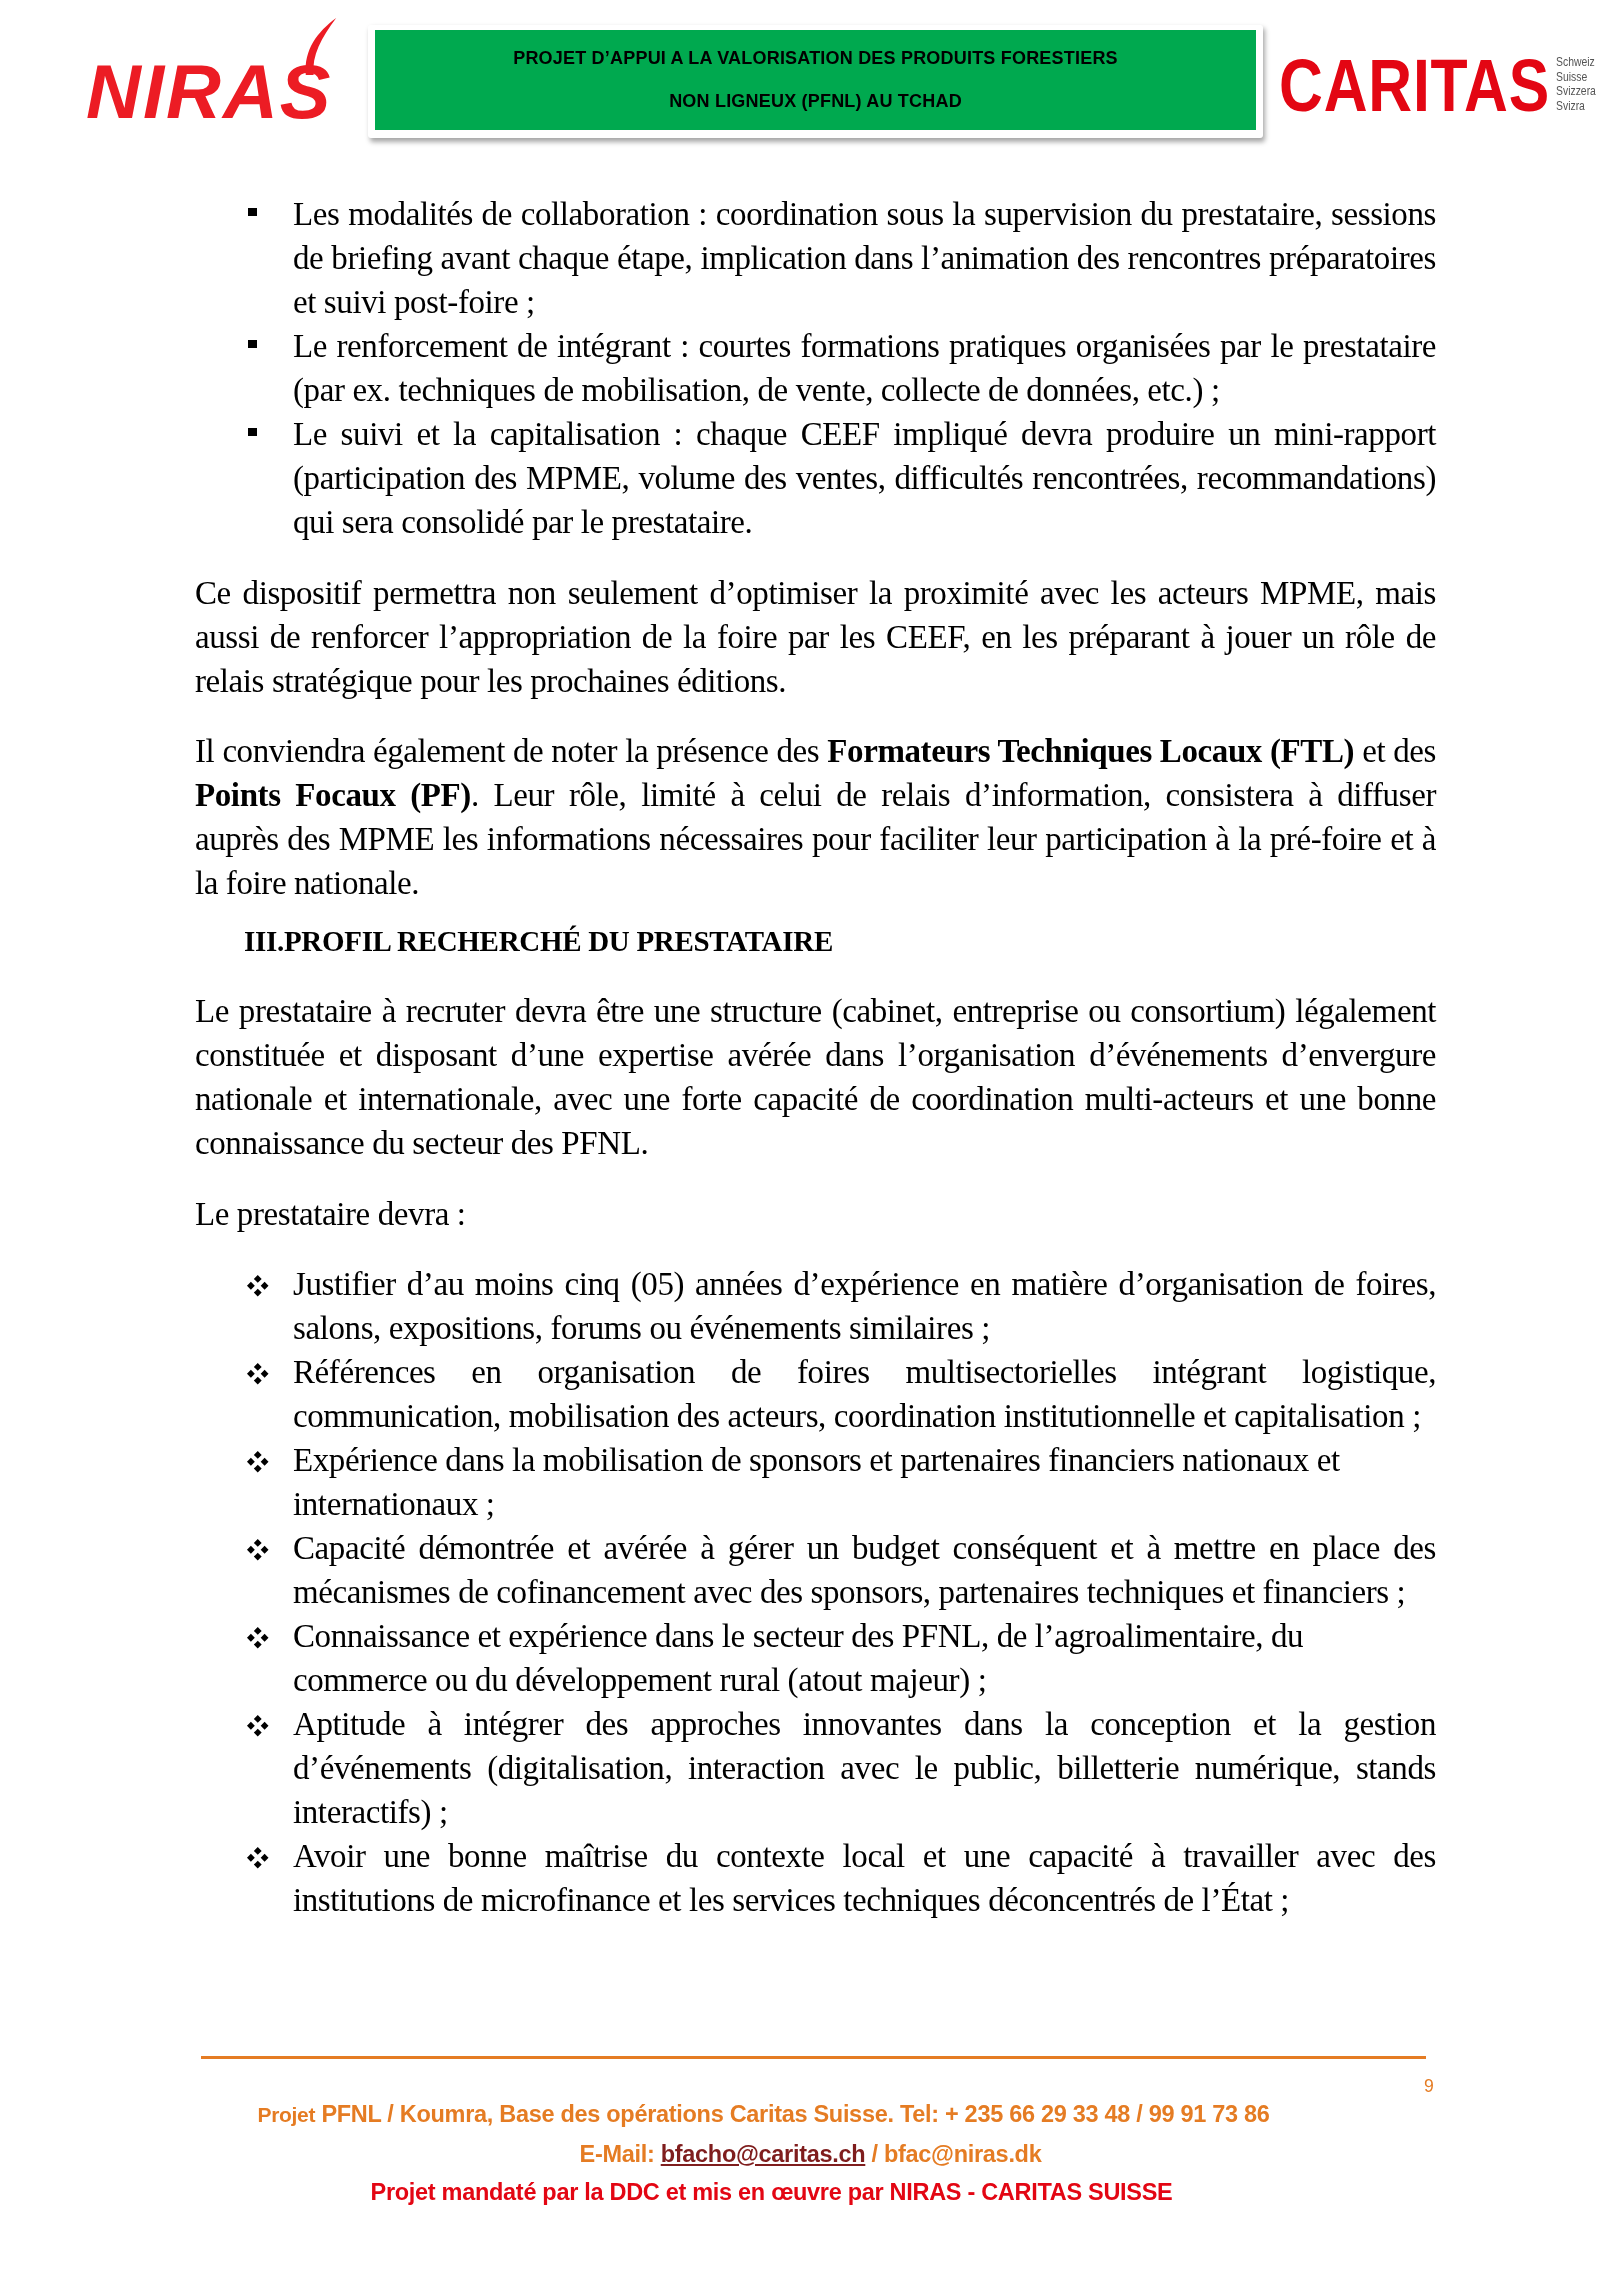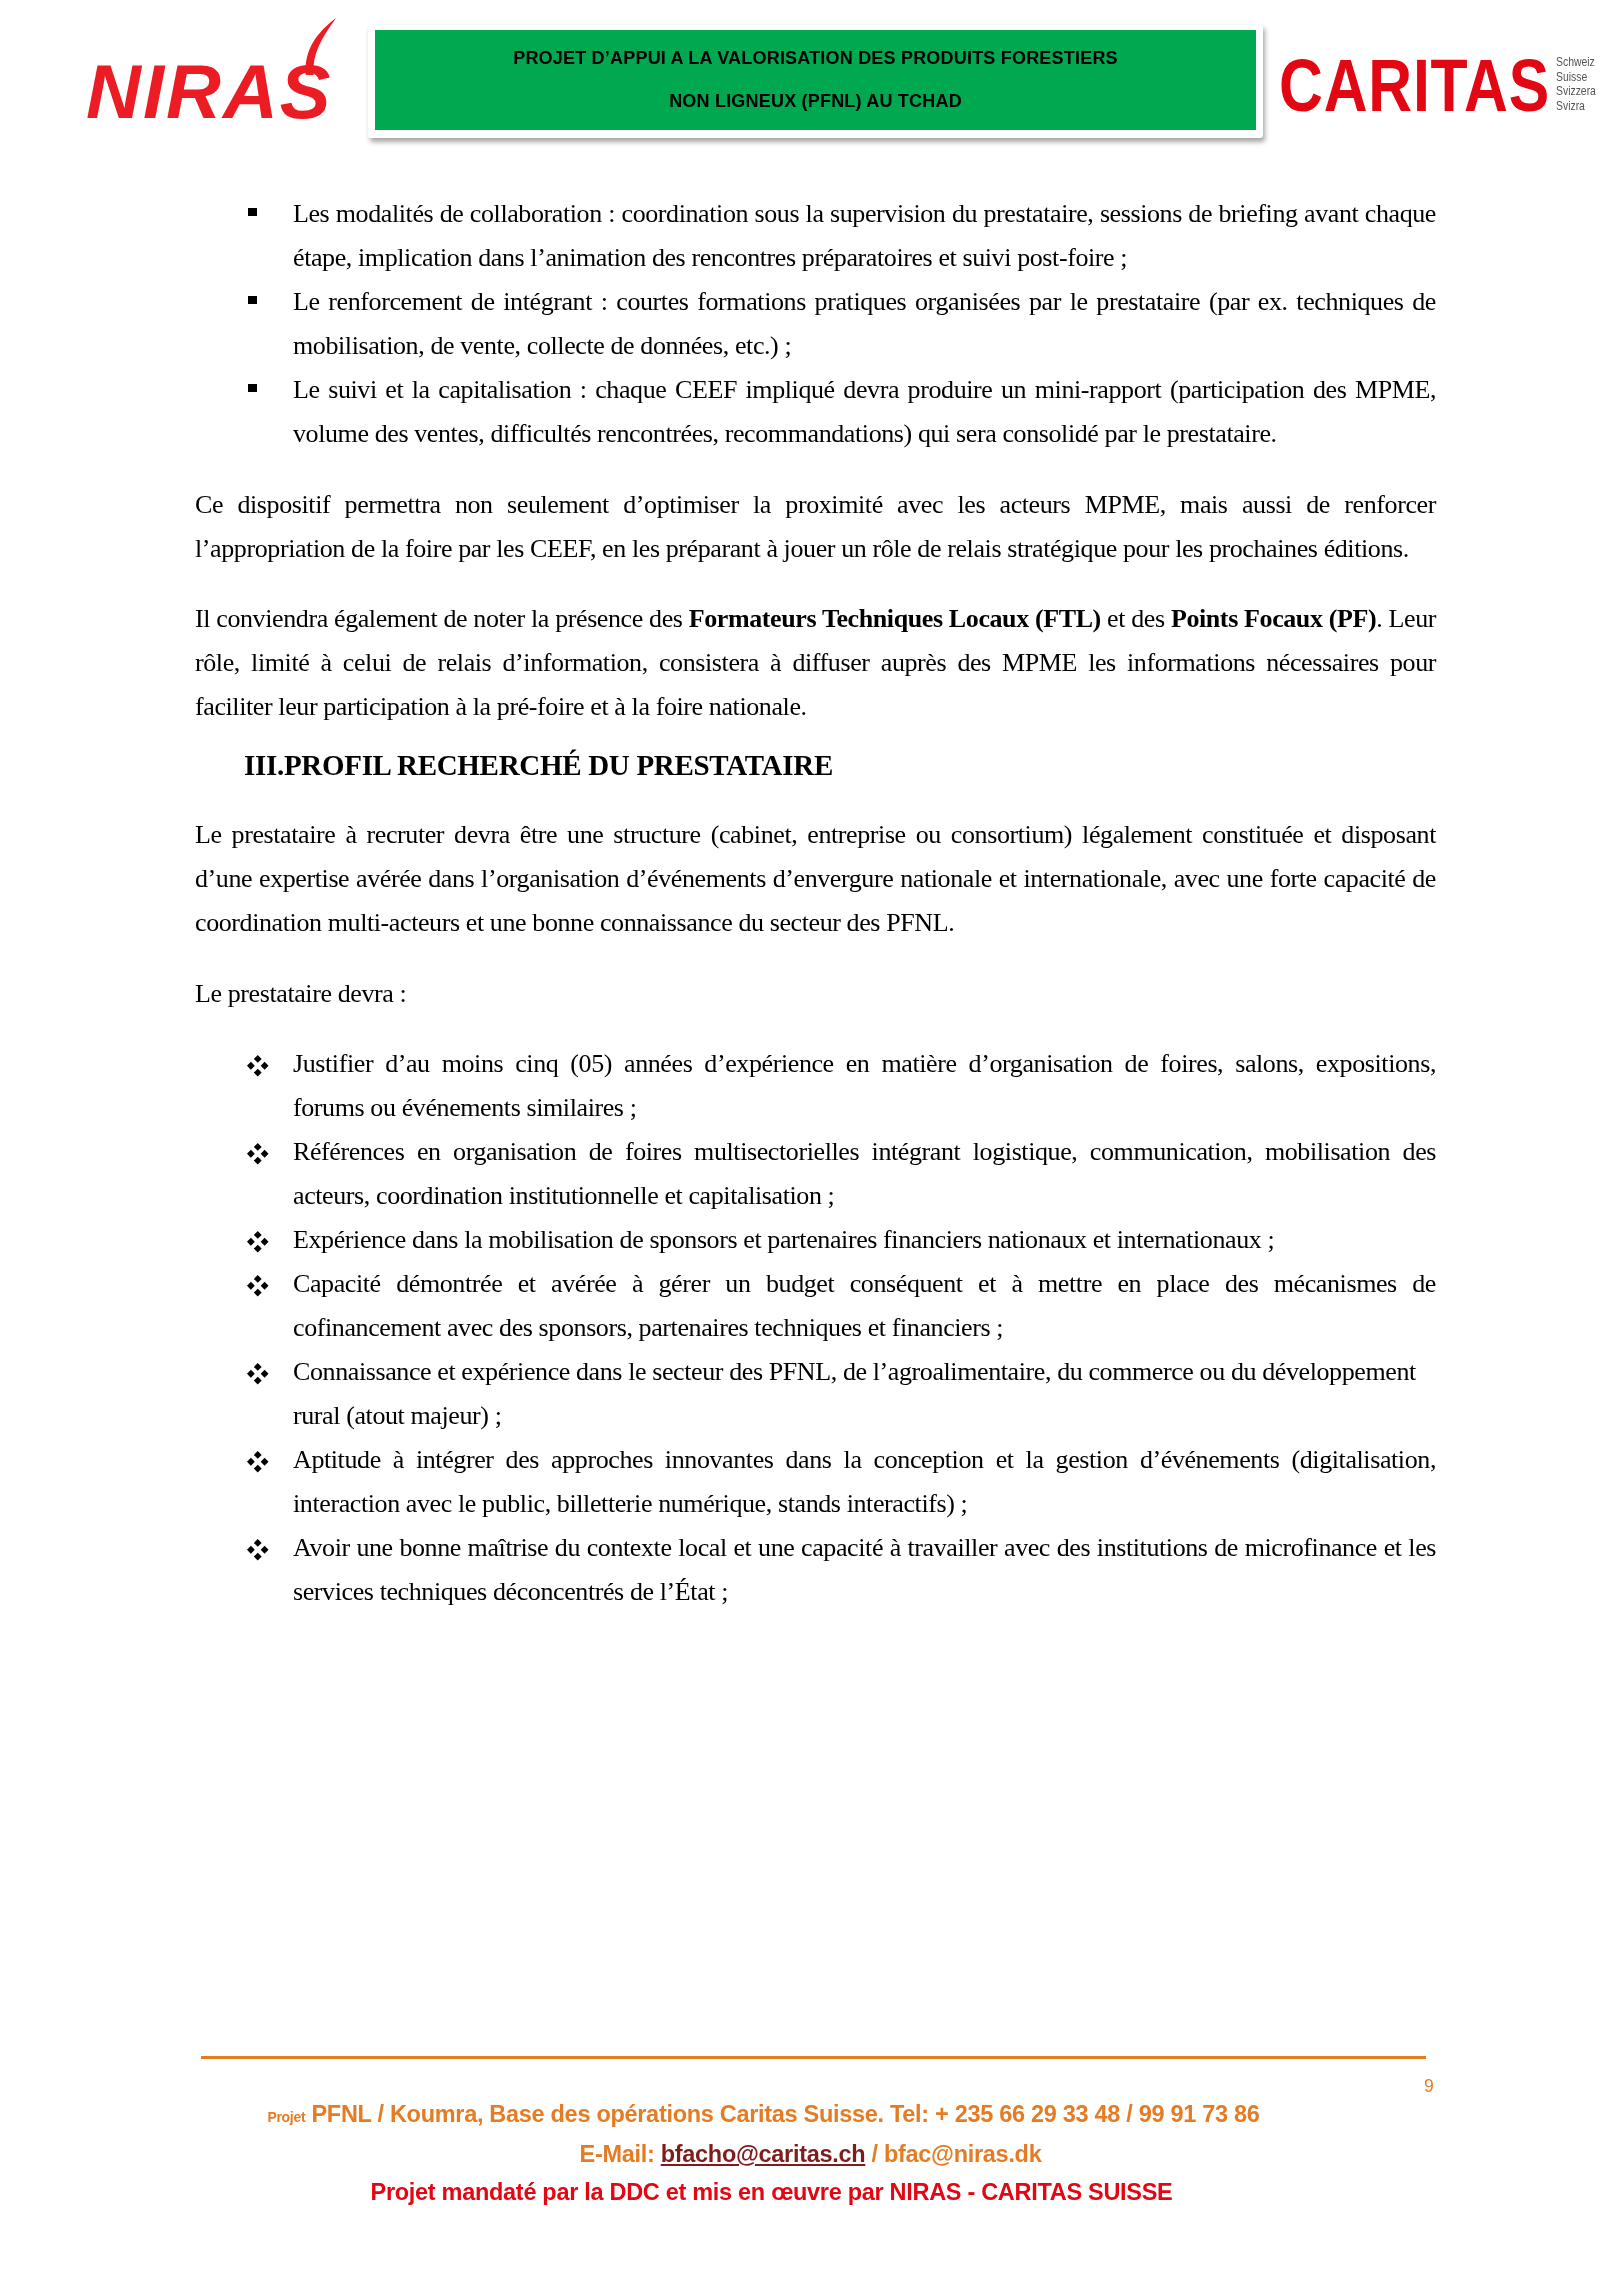--- a/index.html
+++ b/index.html
@@ -22,41 +22,41 @@
 
     .caritas-logo { position: absolute; left: 1279px; top: 49px; width: 333px; height: 78px; }
     .caritas-logo .word { position: absolute; left: 0; top: 0; font-family: "Liberation Sans", sans-serif;
         font-weight: bold; font-size: 74px; line-height: 74px; color: #e30613; letter-spacing: 1px;
         transform: scaleX(0.82); transform-origin: left top; }
     .caritas-logo .langs { position: absolute; left: 277px; top: 5.9px; font-family: "Liberation Sans", sans-serif;
         font-size: 12.7px; line-height: 14.7px; color: #555; transform: scaleX(0.82); transform-origin: left top; }
 
     
     .content { position: absolute; left: 195px; top: 192px; width: 1241px; }
-    .txt { font-size: 26px; line-height: 44px; text-align: justify; margin: 0; letter-spacing: -0.4px; }
+    .txt { font-size: 33px; line-height: 44px; text-align: justify; margin: 0; letter-spacing: -0.4px; }
     .txt b { font-weight: bold; }
 
     .list { list-style: none; margin: 0; padding: 0; }
     .list li { position: relative; padding-left: 98px; }
     .list li .bullet { position: absolute; left: 51px; top: 0; width: 19.6px; height: 43px; }
     .sq { display: block; width: 8.8px; height: 8.8px; background: #000; margin-top: 15.7px; margin-left: 2px; }
     .diamond4 { position: absolute; left: 0; top: 11.8px; width: 23.5px; height: 23.5px; }
 
     .para { padding-left: 0; }
     .gap { height: 26.5px; }
     .heading { font-size: 29px; font-weight: bold; line-height: 44px; padding-left: 49px; letter-spacing: -0.3px; }
 
     
     .ftr-line { position: absolute; left: 201px; top: 2056px; width: 1225px; height: 2.9px; background: #e57c23; }
     .page-num { position: absolute; left: 1424px; top: 2076px; font-family: "Liberation Sans", sans-serif;
         font-size: 17.6px; color: #e57c23; }
     .ftr { position: absolute; left: 0; width: 1621px; text-align: center; font-family: "Liberation Sans", sans-serif;
         font-weight: bold; font-size: 23.5px; line-height: 29px; white-space: nowrap; }
     .ftr1 { top: 2100px; color: #e57c23; left: -47px; letter-spacing: -0.3px; }
-    .ftr1 .small { font-size: 14px; }
+    .ftr1 .small { font-size: 21px; }
     .ftr2 { top: 2140px; color: #e57c23; letter-spacing: -0.3px; }
     .ftr2 a { color: #7f1d1d; text-decoration: underline; }
     .ftr3 { top: 2178px; color: #e30613; letter-spacing: -0.3px; left: -39px; }
   </style>
 </head>
 <body>
 
 <div class="hdr">
   <div class="niras-logo">
     <svg width="260" height="118" viewBox="0 0 265 120">

